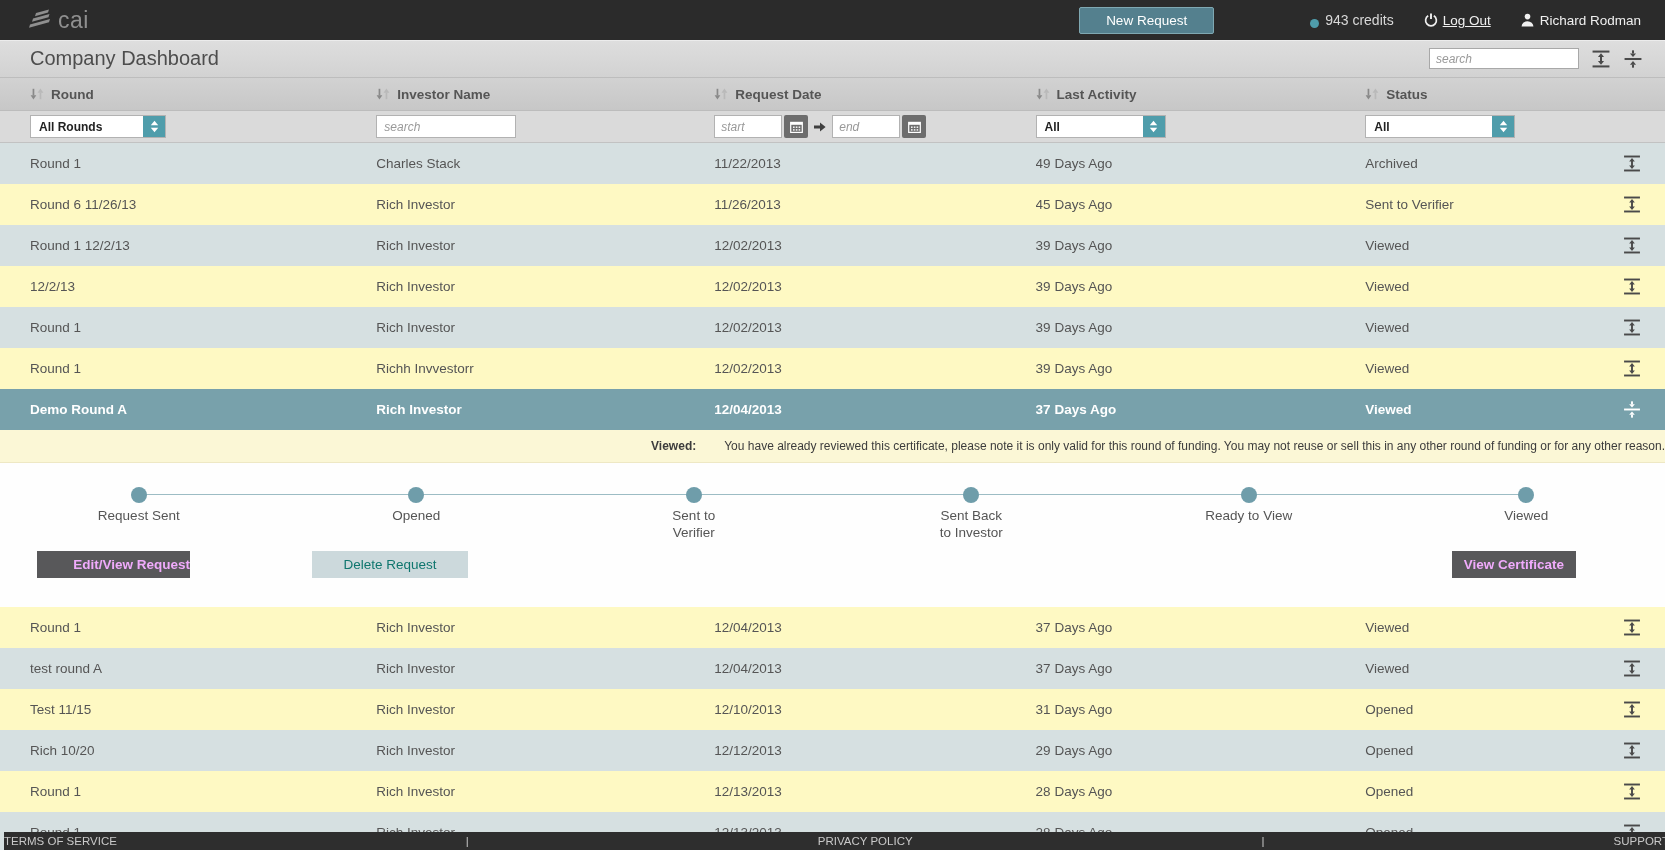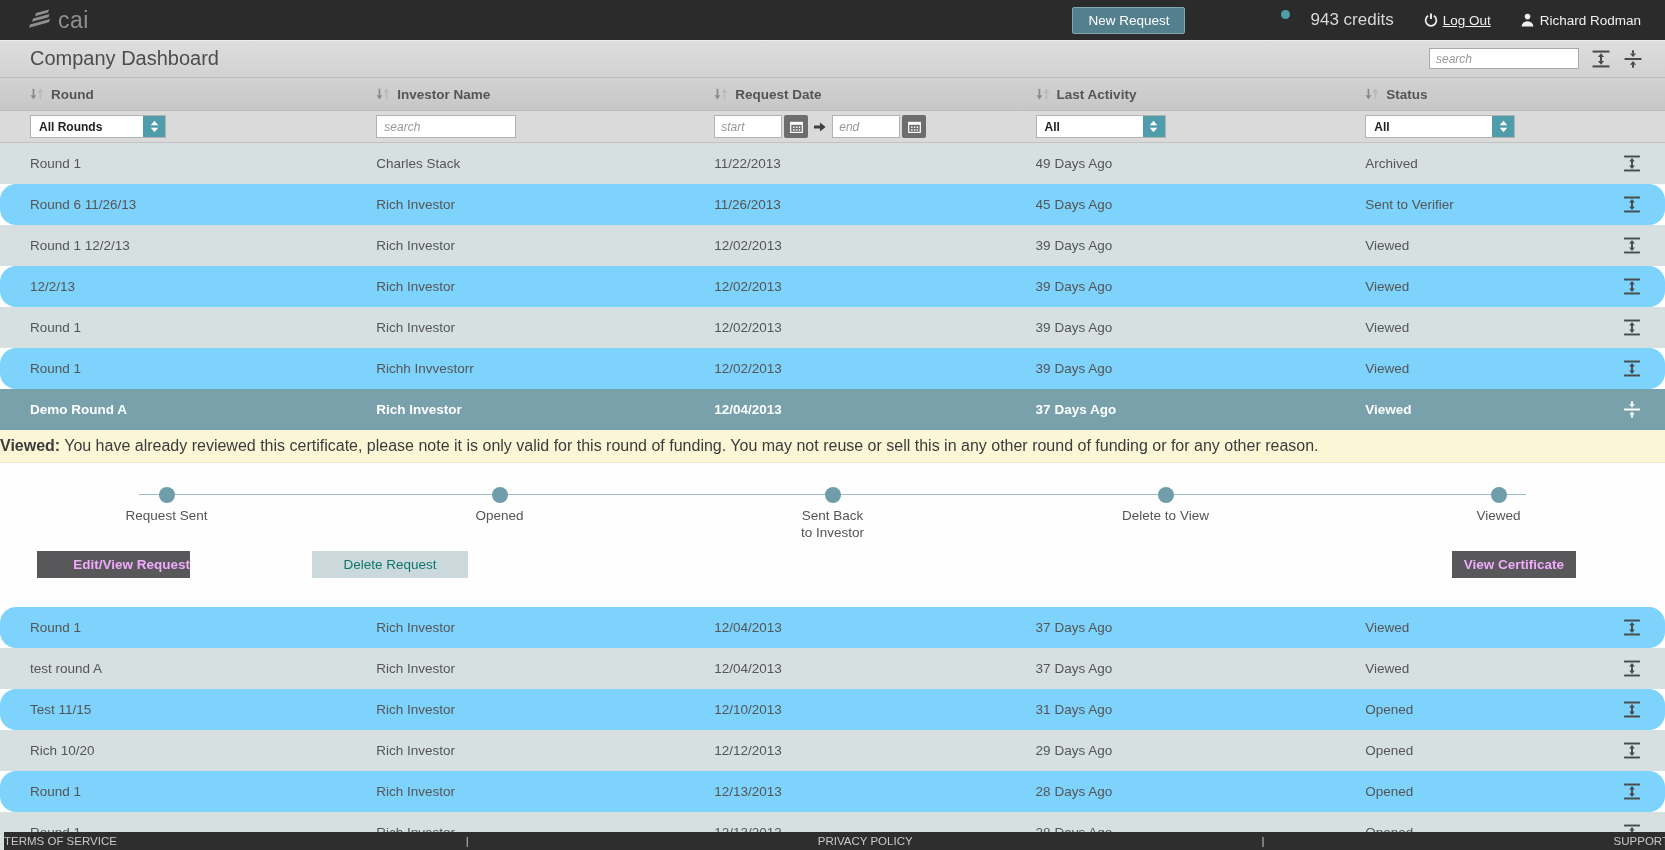--- a/index.html
+++ b/index.html
@@ -3,22 +3,22 @@
 <meta charset="utf-8">
 <style>
   * { margin:0; padding:0; box-sizing:border-box; }
   html,body { width:1665px; height:850px; overflow:hidden; font-family:"Liberation Sans", sans-serif; background:#fff; }
   body { position:relative; display:flex; flex-direction:column; }
 
   
   .topbar { height:40px; background:#2b2b2b; display:flex; align-items:center; padding:0 24px 0 26px; flex:none; }
   .logo { display:flex; align-items:center; gap:4px; }
   .logo-text { color:#8f8f8f; font-size:23px; letter-spacing:.5px; }
-  .btn-new-request { margin-left:auto; margin-right:96px; background:#54808e; border:1px solid #7fa8b2; color:#fff; font-size:13.5px; padding:5px 15px; border-radius:2px; cursor:pointer; font-family:inherit; }
-  .credits { display:flex; align-items:flex-start; gap:20px; color:#d8d8d8; font-size:17px; margin-right:30px; }
+  .btn-new-request { margin-left:auto; margin-right:96px; background:#54808e; border:1px solid #7fa8b2; color:#fff; font-size:13.5px; padding:5px 26px; border-radius:2px; cursor:pointer; font-family:inherit; }
+  .credits { display:flex; align-items:flex-end; gap:6px; color:#d8d8d8; font-size:14px; margin-right:30px; }
   .credit-dot { width:9px; height:9px; border-radius:50%; background:#4f9dab; display:inline-block; }
   .logout { display:flex; align-items:center; gap:5px; color:#f0f0f0; font-size:13.5px; text-decoration:underline; margin-right:30px; cursor:pointer; }
   .user { display:flex; align-items:center; gap:6px; color:#f0f0f0; font-size:13.5px; }
 
   
   .page-header { height:38px; background:linear-gradient(#dedede,#d2d2d2); border-bottom:1px solid #bdbdbd; box-shadow:inset 0 1px 0 #ececec; display:flex; align-items:center; padding:0 22px 0 30px; flex:none; }
   .page-title { font-size:20px; color:#4d4d4d; }
   .header-right { margin-left:auto; display:flex; align-items:center; gap:12px; }
   .header-search { width:150px; height:21px; border:1px solid #a8a8a8; font-size:12px; font-style:italic; padding:0 6px; color:#555; font-family:inherit; }
   .header-search::placeholder { color:#999; font-style:italic; }
@@ -40,30 +40,30 @@
   .sel-rounds { width:136px; } .sel-activity { width:130px; } .sel-status { width:150px; }
   .filter-search { width:140px; height:23px; border:1px solid #b2b2b2; font-size:12px; font-style:italic; padding:0 7px; color:#555; font-family:inherit; }
   .filter-search::placeholder, .date-input::placeholder { color:#999; font-style:italic; }
   .date-input { width:68px; height:23px; border:1px solid #b2b2b2; font-size:12px; font-style:italic; padding:0 6px; color:#555; font-family:inherit; }
   .cal-btn { width:24px; height:23px; background:#6d6d6d; border:none; border-radius:2px; margin-left:2px; display:flex; align-items:center; justify-content:center; cursor:pointer; }
   .date-arrow { margin:0 6px; display:inline-flex; color:#3f3f3f; }
 
   
   .row { height:41px; font-size:13.5px; color:#555; cursor:pointer; }
   .stripe-dark  { background:#d6e0e1; }
-  .stripe-light { background:#7dd3fc;border-radius:16px; }
+  .stripe-light { background:#fef9c3; }
   .row.selected { background:#78a1ab; color:#fff; font-weight:bold; }
   .c-icon { display:flex; justify-content:center; color:#4a4a4a; }
   .row.selected .c-icon { color:#fff; }
   .row .icon-collapse { display:none; }
   .row.selected .icon-collapse { display:inline-flex; }
   .icon-expand, .icon-collapse { display:inline-flex; }
 
   
-  .notice { height:33px; background:#fbf7d6; border-bottom:1px solid #eee8c4; display:flex; align-items:center; justify-content:flex-start; font-size:16px; color:#3c3c3c; flex:none; }
+  .notice { height:33px; background:#fbf7d6; border-bottom:1px solid #eee8c4; display:flex; align-items:center; justify-content:flex-end; font-size:12px; color:#3c3c3c; flex:none;gap:24px; }
   .notice b { margin-right:4px; }
 
   
   .detail-panel { height:144px; background:#fefefe; padding-top:24px; flex:none; }
   .timeline { position:relative; display:flex; }
   .timeline-line { position:absolute; left:8.33%; right:8.33%; top:7px; height:1px; background:#9cbcc4; }
   .step { flex:1; display:flex; flex-direction:column; align-items:center; position:relative; }
   .dot { width:16px; height:16px; border-radius:50%; background:#6f9daa; z-index:1; }
   .step-label { margin-top:5px; font-size:13.5px; color:#555; text-align:center; white-space:pre-line; line-height:1.25; }
   .detail-buttons { display:flex; align-items:flex-start; margin-top:9px; padding:0 89px 0 37px; }
@@ -447,26 +447,31 @@
   <div class="step">
     <div class="dot"></div>
     <div class="step-label">Request Sent</div>
   </div>
       <div class="step">
     <div class="dot"></div>
     <div class="step-label">Opened</div>
   </div>
       <div class="step">
     <div class="dot"></div>
+    <div class="step-label">Sent to
+Verifier</div>
+  </div>
+      <div class="step">
+    <div class="dot"></div>
     <div class="step-label">Sent Back
 to Investor</div>
   </div>
       <div class="step">
     <div class="dot"></div>
-    <div class="step-label">Delete to View</div>
+    <div class="step-label">Ready to View</div>
   </div>
       <div class="step">
     <div class="dot"></div>
     <div class="step-label">Viewed</div>
   </div>
     </div>
   <div class="detail-buttons">
     <button class="btn-dark">Edit/View Request</button>
     <button class="btn-light">Delete Request</button>
     <button class="btn-dark btn-cert">View Certificate</button>

